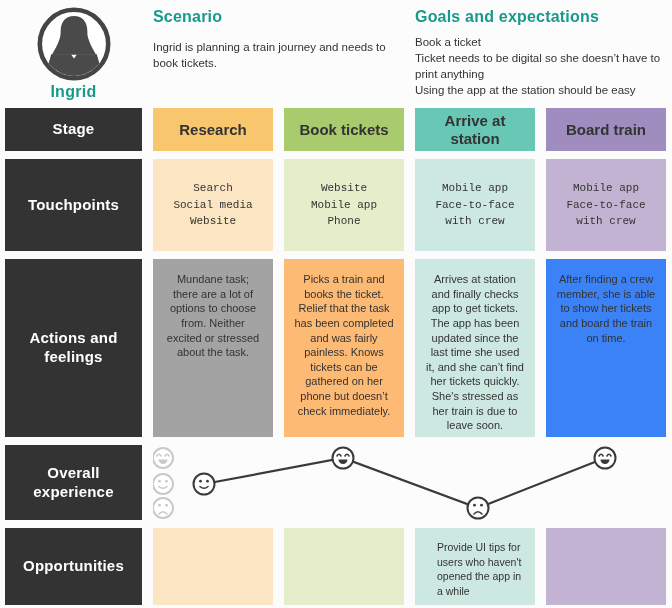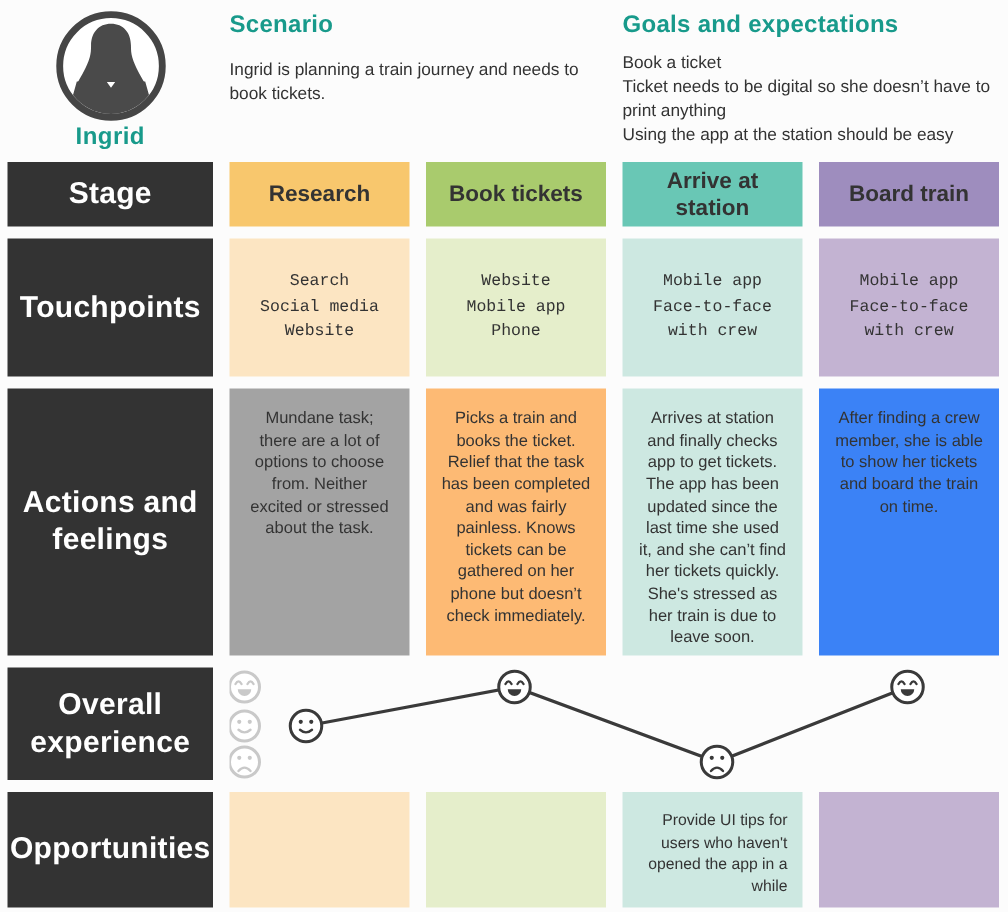--- a/index.html
+++ b/index.html
@@ -32,21 +32,21 @@
     row-gap: 8px;
     padding-left: 5px;
     margin-top: 5px;
   }
   .cell { overflow: hidden; }
   .label-cell {
     background: #333333;
     color: #fff;
     display: flex; align-items: center; justify-content: center;
     text-align: center;
-    font-size: 20px; font-weight: 700; letter-spacing: .2px;
+    font-size: 15px; font-weight: 700; letter-spacing: .2px;
     line-height: 1.25;
     padding: 4px 10px;
   }
   .stage-header {
     display: flex; align-items: center; justify-content: center;
     text-align: center;
     font-size: 15px; font-weight: 700; color: #333;
     line-height: 1.15;
     padding: 4px 8px;
   }
@@ -54,22 +54,22 @@
     font-size: 11px; line-height: 1.5; text-align: center;
     padding: 21px 8px 8px 8px;
     white-space: pre-line;
     font-family: Liberation Mono, monospace;
   }
   .actions-cell {
     font-size: 11px; line-height: 1.33; text-align: center;
     padding: 13px 10px 10px 10px;
   }
   .opportunity-cell {
-    font-size: 10.5px; line-height: 1.4; text-align: right;
-    padding: 12px 10px 8px 2px;
+    font-size: 10.5px; line-height: 1.4; text-align: left;
+    padding: 12px 10px 8px 22px;
   }
   .chart-cell { grid-column: 2 / 6; grid-row: 4; position: relative; }
   .chart-cell svg { display: block; overflow: visible; }
 </style>
 </head>
 <body>
 
 <div class="top-header">
   <div class="avatar-wrap">
     <svg width="76" height="76" viewBox="0 0 100 100">

